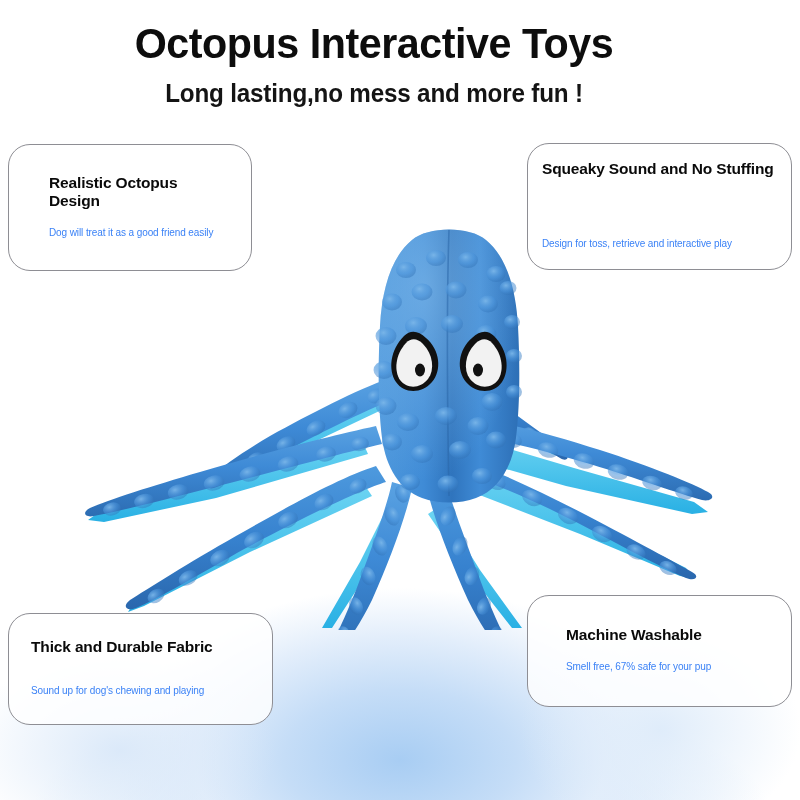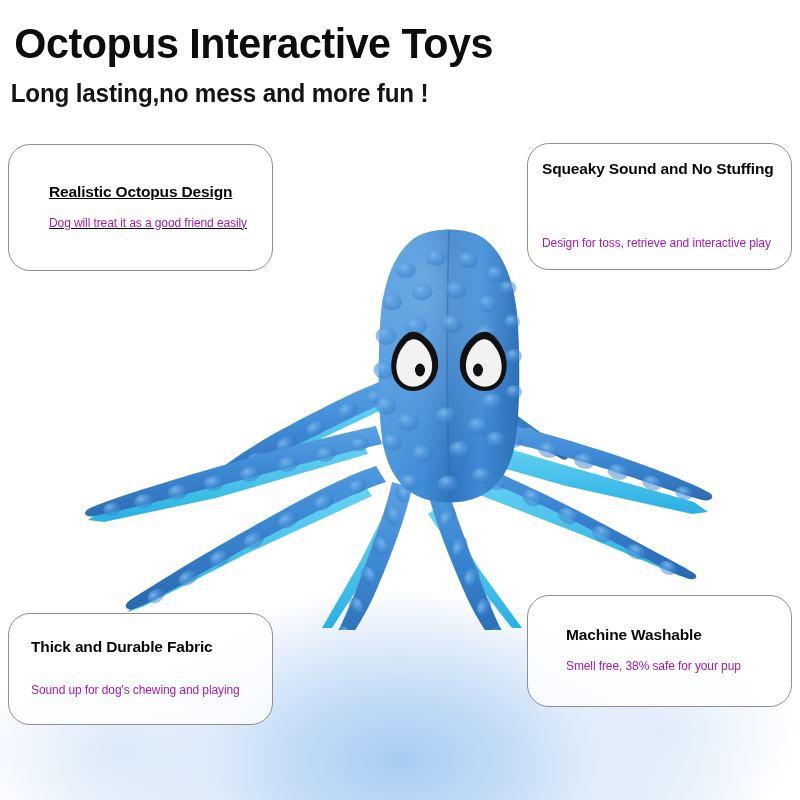--- a/index.html
+++ b/index.html
@@ -44,23 +44,24 @@
     top: 580px;
     width: 280px;
     height: 220px;
     background: radial-gradient(ellipse 180px 140px at 140px 150px, #dfecfa 0%, rgba(255,255,255,0) 78%);
     pointer-events: none;
   }
 
   
   #header {
     position: absolute;
-    left: 0;
+    left: 16px;
     top: 0;
     width: 716px;
+    text-align: center;
     z-index: 6;
   }
   #title {
     margin: 0;
     padding-top: 18px;
     font-size: 43px;
     line-height: 50px;
     font-weight: bold;
     letter-spacing: -0.5px;
     color: #0d0d0d;
@@ -91,36 +92,35 @@
     justify-content: center;
   }
   .callout-title {
     font-size: 15.5px;
     font-weight: bold;
     color: #0a0a0a;
     letter-spacing: -0.15px;
     margin: 0;
   }
   .callout-body {
-    font-size: 12px;
+    font-size: 10px;
     font-weight: normal;
-    color: #a21caf;
+    color: #3b82f6;
     line-height: 19px;
     letter-spacing: -0.1px;
     margin: 0;
     padding-top: 13px;
   }
 
   #callout-tl {
     left: 8px;
     top: 144px;
-    width: 265px;
+    width: 244px;
     height: 127px;
-    padding: 0 22px 0 40px;
-    text-decoration: underline;
+    padding: 0 32px 0 40px;
   }
   #callout-tr {
     left: 527px;
     top: 143px;
     width: 265px;
     height: 127px;
     padding: 0 12px 0 14px;
     gap: 44px;
   }
   #callout-tr .callout-body { padding-top: 12px; }
@@ -445,16 +445,16 @@
     <p class="callout-body">Design for toss, retrieve and interactive play</p>
   </div>
 
   <div class="callout" id="callout-bl">
     <p class="callout-title">Thick and Durable Fabric</p>
     <p class="callout-body">Sound up for dog's chewing and playing</p>
   </div>
 
   <div class="callout" id="callout-br">
     <p class="callout-title">Machine Washable</p>
-    <p class="callout-body">Smell free, 38% safe for your pup</p>
+    <p class="callout-body">Smell free, 67% safe for your pup</p>
   </div>
 
 </div>
 
 </body></html>

